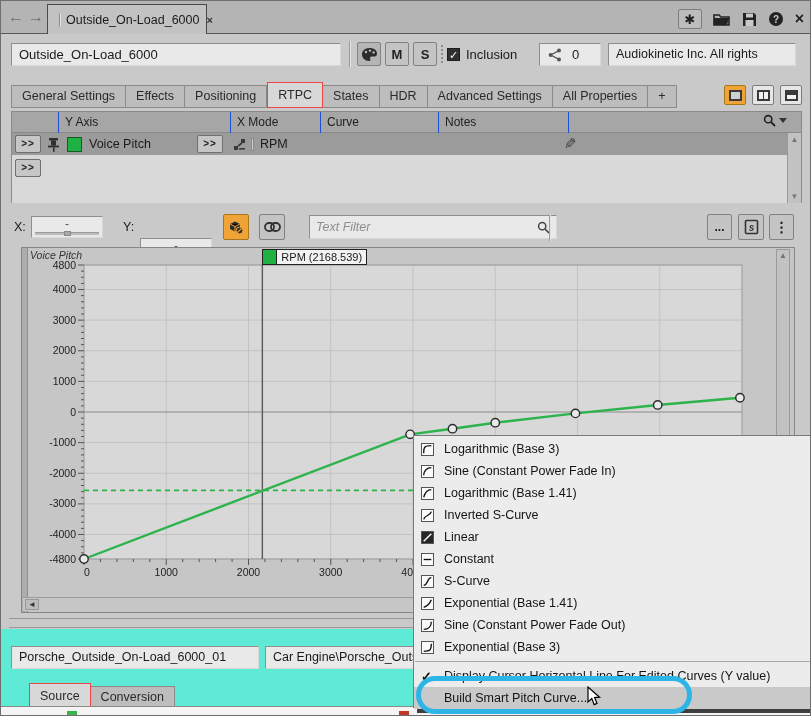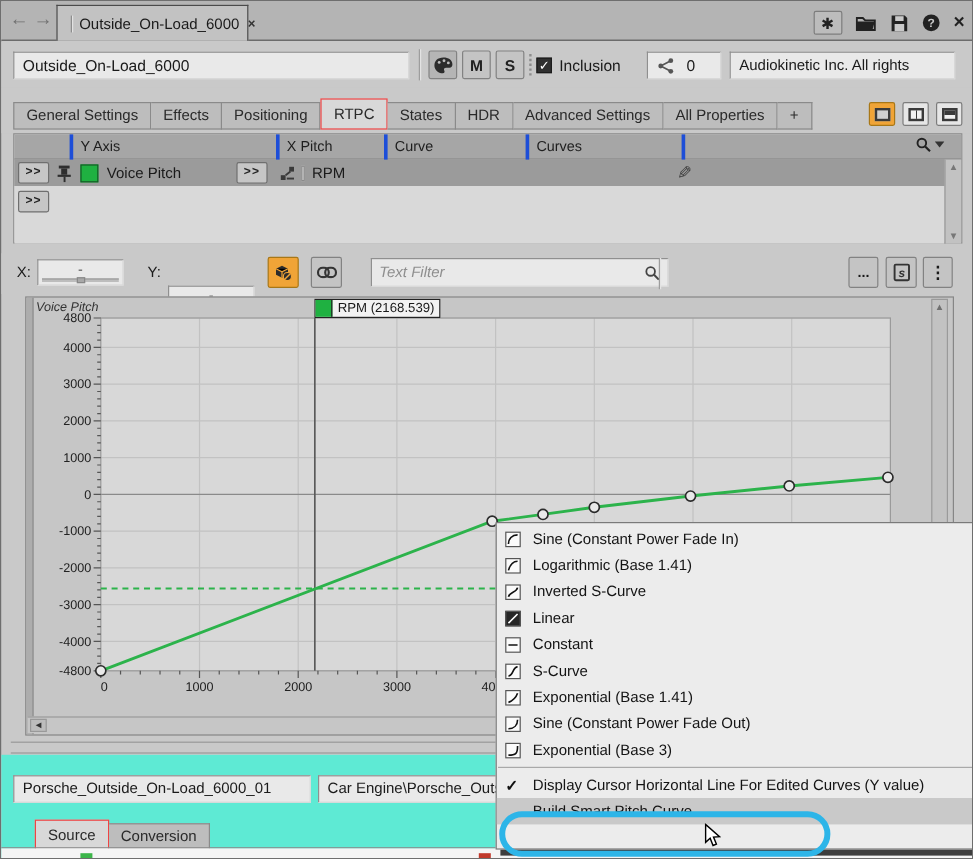--- a/index.html
+++ b/index.html
@@ -44,21 +44,21 @@
   .tab.active{background:#d8d8d8;border:1px solid #ef4444;height:26px;line-height:24px;font-weight:normal;}
   .layoutbtns{right:8px;bottom:6px;display:flex;gap:6px;}
   .lbtn{width:22px;height:20px;border:1px solid #7c7c7c;border-radius:2px;background:#e6e6e6;display:flex;align-items:center;justify-content:center;}
   .lbtn.orange{background:#f0a437;border-color:#a87717;}
   .pane{width:13px;height:11px;border:2px solid #3a3a3a;background:#cfcfcf;}
   .pane.v{background:linear-gradient(90deg,#f2f2f2 45%,#3a3a3a 45%,#3a3a3a 55%,#f2f2f2 55%);}
   .pane.h{background:linear-gradient(180deg,#3a3a3a 50%,#f2f2f2 50%);}
   
   #rtpc-table{left:10px;top:110px;width:791px;height:92px;border:1px solid #8a8a8a;background:#d9d9d9;}
   #thead{position:absolute;left:0;top:0;width:100%;height:21px;background:#a6a6a6;border-bottom:1px solid #8a8a8a;font-size:12px;}
-  .th{position:absolute;top:0;height:29px;line-height:21px;padding-left:6px;border-left:3px solid #1d4ed8;color:#1e1e1e;}
+  .th{position:absolute;top:0;height:29px;line-height:21px;padding-left:6px;border-left:1px solid #1d4ed8;color:#1e1e1e;}
   #trow{position:absolute;left:0;top:21px;width:100%;height:22px;background:#9b9b9b;display:flex;align-items:center;}
   .chevbtn{width:26px;height:18px;background:#c6c6c6;border:1px solid #6f6f6f;border-radius:2px;font-size:10px;font-weight:bold;
      line-height:16px;text-align:center;letter-spacing:1px;color:#222;}
   #trow2{position:absolute;left:0;top:43px;width:calc(100% - 14px);height:48px;background:#d9d9d9;}
   .swatch{width:15px;height:15px;background:#1fb141;border:1px solid #145c26;}
   #vscroll-table{position:absolute;right:0;top:21px;width:14px;height:70px;background:#c2c2c2;border-left:1px solid #999;
      font-size:8px;color:#777;text-align:center;}
   #search-hdr{position:absolute;right:14px;top:2px;display:flex;gap:3px;align-items:center;}
   
   #coordbar{left:0;top:210px;width:100%;height:34px;background:#c9c9c9;}
@@ -195,23 +195,23 @@
         </span>
       <span class="lbtn">
           <span class="pane h"></span>
         </span>
     </div>
   </div>
 
   <div id="rtpc-table" class="abs">
     <div id="thead">
       <span class="th" style="left:46px;width:140px;">Y Axis</span>
-      <span class="th" style="left:218px;width:90px;">X Pitch</span>
+      <span class="th" style="left:218px;width:90px;">X Mode</span>
       <span class="th" style="left:308px;width:118px;">Curve</span>
-      <span class="th" style="left:426px;width:130px;">Curves</span>
+      <span class="th" style="left:426px;width:130px;">Notes</span>
       <span class="th" style="left:556px;width:210px;"></span>
       <span id="search-hdr">
         <svg width="13" height="13" viewBox="0 0 13 13">
           <circle cx="5.2" cy="5.2" r="3.6" fill="none" stroke="#222" stroke-width="1.6"></circle>
           <path d="M8 8 L12 12" stroke="#222" stroke-width="1.8"></path>
         </svg>
         <svg width="8" height="8" viewBox="0 0 8 8">
           <path d="M0 1 L8 1 L4 6 Z" fill="#333"></path>
         </svg>
       </span>
@@ -456,20 +456,28 @@
     <div id="fline"></div>
     <div id="whitestrip"></div>
     <div class="sliver" style="left:66px;background:#3cb54a;"></div>
     <div class="sliver" style="left:398px;background:#c0392b;"></div>
   </div>
 
   <div id="ctxmenu" class="abs">
       <div class="mi">
         <span class="ic">
           <span class="ibox"><svg width="11" height="11" viewBox="0 0 13 13">
+              <path d="M2 11 C2 4 2.5 2 11 2" fill="none" stroke="#111" stroke-width="1.6"></path>
+            </svg></span>
+        </span>
+        <span>Logarithmic (Base 3)</span>
+      </div>
+      <div class="mi">
+        <span class="ic">
+          <span class="ibox"><svg width="11" height="11" viewBox="0 0 13 13">
               <path d="M2 11 C2 6 5.5 2 11 2" fill="none" stroke="#111" stroke-width="1.6"></path>
             </svg></span>
         </span>
         <span>Sine (Constant Power Fade In)</span>
       </div>
       <div class="mi">
         <span class="ic">
           <span class="ibox"><svg width="11" height="11" viewBox="0 0 13 13">
               <path d="M2 11 C4 4 7 2 11 2" fill="none" stroke="#111" stroke-width="1.6"></path>
             </svg></span>

